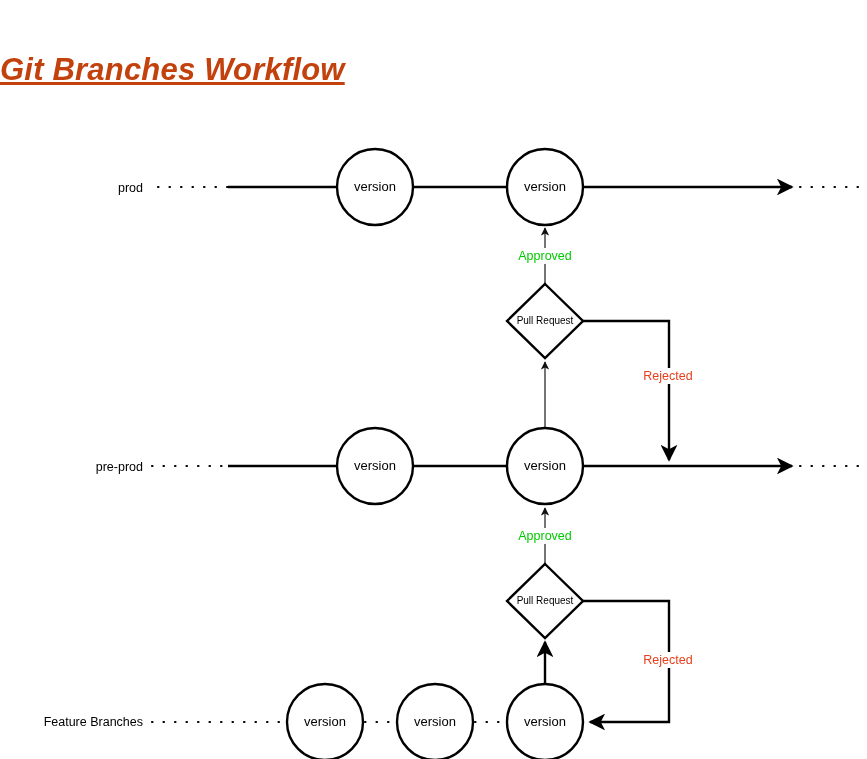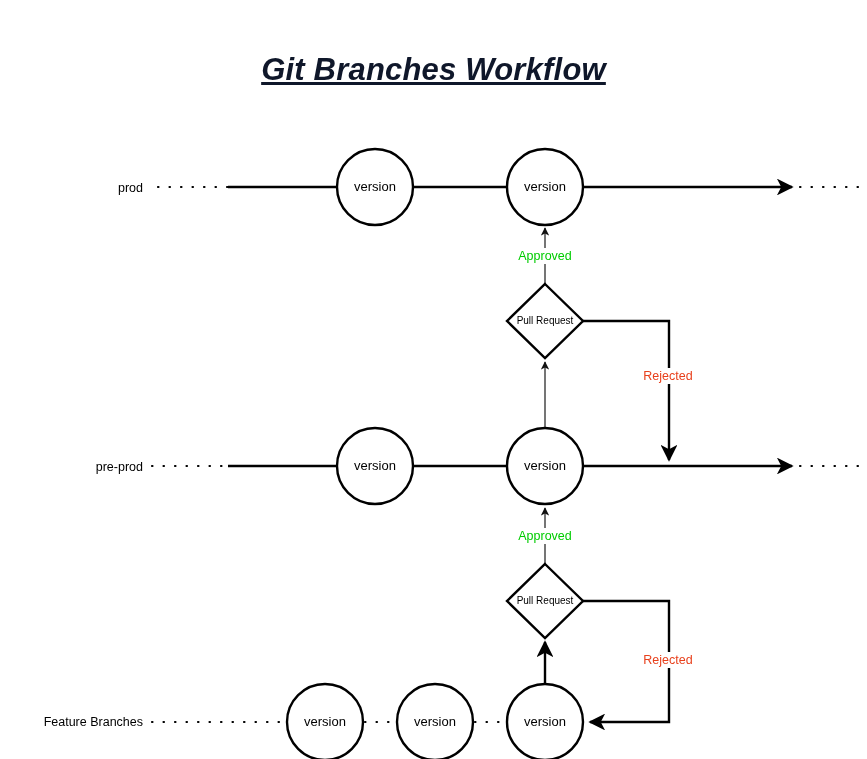--- a/index.html
+++ b/index.html
@@ -12,26 +12,26 @@
     height: 759px;
     position: relative;
     font-family: "Liberation Sans", sans-serif;
     overflow: hidden;
   }
   #diagram-title {
     position: absolute;
     top: 52px;
     left: 0;
     width: 867px;
-    text-align: center;
+    text-align: left;
     font-size: 31px;
     font-weight: bold;
     font-style: italic;
     text-decoration: underline;
-    color: #0f172a;
+    color: #c2410c;
     letter-spacing: 0.2px;
   }
   #workflow-canvas {
     position: absolute;
     top: 0;
     left: 0;
   }
   .node-label {
     font-family: "Liberation Sans", sans-serif;
     font-size: 13px;

